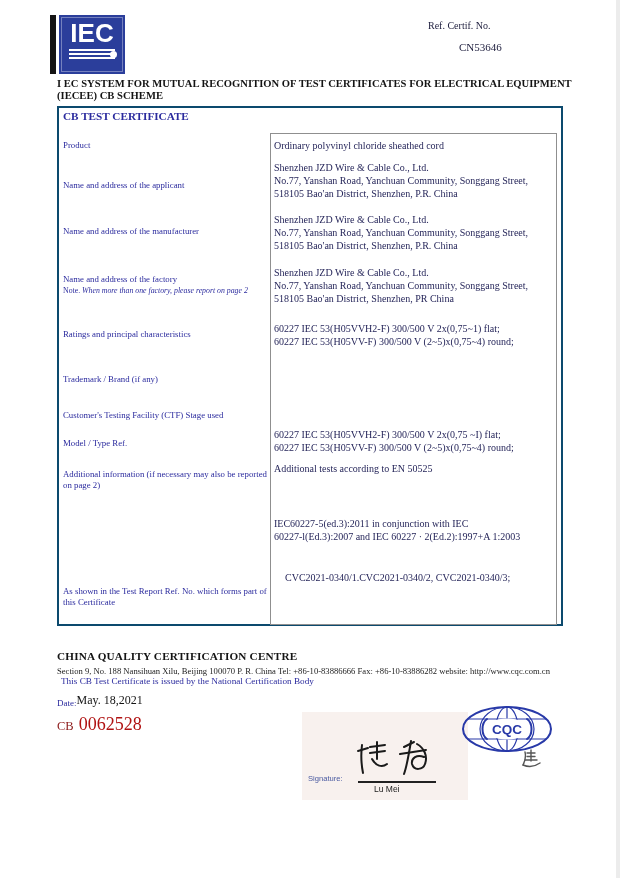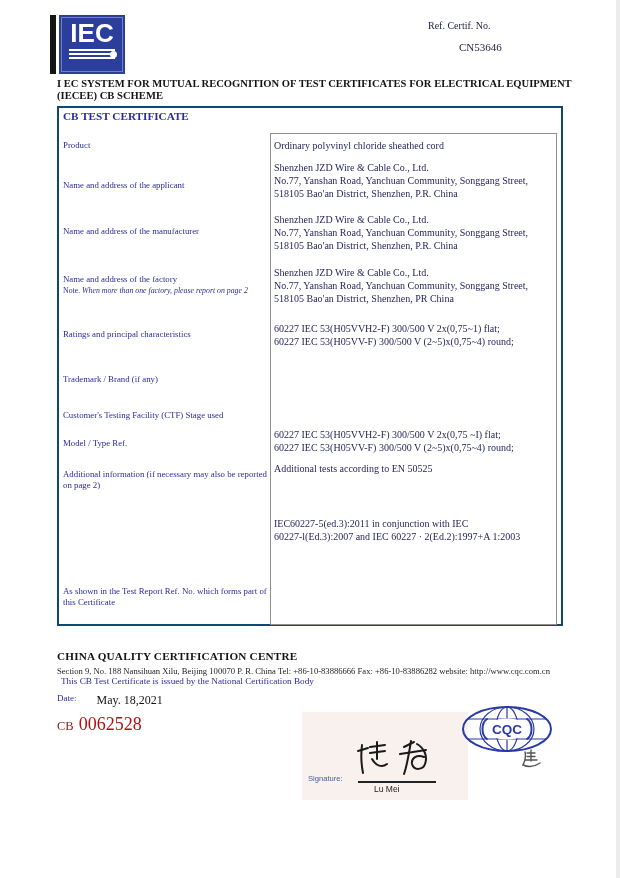--- a/index.html
+++ b/index.html
@@ -29,21 +29,21 @@
   .inner-box{position:absolute;left:211px;top:25px;width:287px;height:492px;border:1px solid #8f8f8f;box-sizing:border-box;background:#fff;}
   .lbl{position:absolute;left:4px;width:207px;font-size:8.8px;line-height:11px;color:#2b2b9e;}
   .note{font-size:7.8px;color:#2b2b9e;}
   .note i{font-style:italic;}
   .val{position:absolute;left:215px;width:278px;font-size:10px;line-height:13.2px;color:#26265a;white-space:pre-line;}
 
   
   .issued{left:61px;top:630px;font-size:9.2px;color:#2b2b9e;margin-top:46px;}
   .ncb-name{left:57px;top:650px;font-size:11.2px;font-weight:bold;letter-spacing:.2px;color:#141414;}
   .ncb-addr{left:57px;top:666px;width:510px;font-size:8.6px;color:#222;}
-  .date-row{left:57px;top:693px;display:flex;align-items:flex-start;gap:20px;}
+  .date-row{left:57px;top:693px;display:flex;align-items:flex-end;gap:0;}
   .date-label{font-size:9px;color:#2b2b9e;}
   .date-value{font-size:12px;color:#141414;}
   .cb-row{left:57px;top:714px;display:flex;align-items:baseline;gap:5px;}
   .cb-prefix{font-size:12.5px;color:#8c1a1a;}
   .cb-number{font-size:18px;color:#b01212;}
 
   .sig-patch{left:302px;top:712px;width:166px;height:88px;background:#f8f1ee;}
   .sig-label{position:absolute;left:6px;top:62px;font-size:7.6px;color:#4a5aa0;
              font-family:"Liberation Sans","DejaVu Sans",sans-serif;}
   .sig-line{position:absolute;left:56px;top:69px;width:78px;height:1.5px;background:#222;}
@@ -103,20 +103,21 @@
     <div class="val" style="top:158px">Shenzhen JZD Wire &amp; Cable Co., Ltd.
 No.77, Yanshan Road, Yanchuan Community, Songgang Street,
 518105 Bao'an District, Shenzhen, PR China</div>
     <div class="val" style="top:214px">60227 IEC 53(H05VVH2-F) 300/500 V 2x(0,75~1) flat;
 60227 IEC 53(H05VV-F) 300/500 V (2~5)x(0,75~4) round;</div>
     <div class="val" style="top:320px">60227 IEC 53(H05VVH2-F) 300/500 V 2x(0,75 ~I) flat;
 60227 IEC 53(H05VV-F) 300/500 V (2~5)x(0,75~4) round;</div>
     <div class="val" style="top:354px">Additional tests according to EN 50525</div>
     <div class="val" style="top:409px">IEC60227-5(ed.3):2011 in conjunction with IEC
 60227-l(Ed.3):2007 and IEC 60227 · 2(Ed.2):1997+A 1:2003</div>
+    <div class="val" style="top:463px;left:226px">CVC2021-0340/1.CVC2021-0340/2, CVC2021-0340/3;</div>
   </div>
 
   <div class="abs issued">This CB Test Certificate is issued by the National Certification Body</div>
   <div class="abs ncb-name">CHINA QUALITY CERTIFICATION CENTRE</div>
   <div class="abs ncb-addr">Section 9, No. 188 Nansihuan Xilu, Beijing 100070 P. R. China Tel: +86-10-83886666 Fax: +86-10-83886282 website: http://www.cqc.com.cn</div>
 
   <div class="abs date-row">
     <span class="date-label">Date:</span>
     <span class="date-value">May. 18,2021</span>
   </div>

